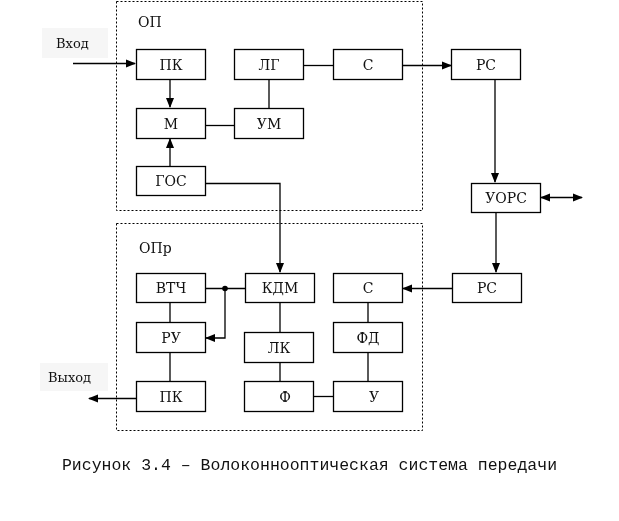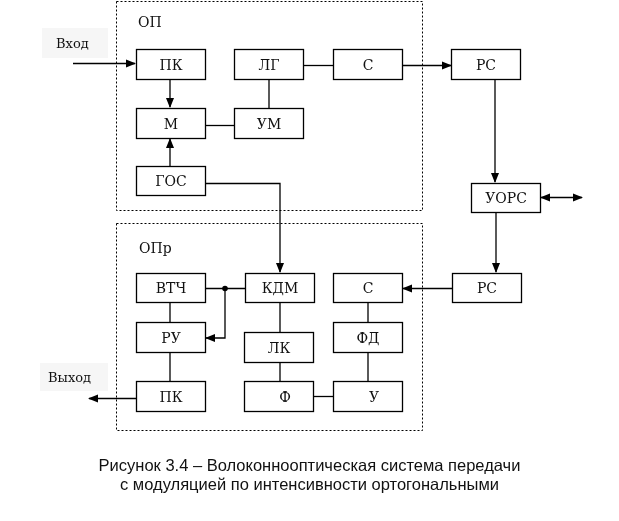--- a/index.html
+++ b/index.html
@@ -6,21 +6,21 @@
   body { width:619px; height:521px; position:relative; overflow:hidden; font-family:"DejaVu Serif", serif; }
   svg { position:absolute; left:0; top:0; }
   .blk { fill:#ffffff; stroke:#000; stroke-width:1.3; }
   .dash { fill:none; stroke:#000; stroke-width:1; stroke-dasharray:2,2; }
   .ln { fill:none; stroke:#000; stroke-width:1.3; }
   .lbl { font-family:"DejaVu Serif", serif; font-size:14px; fill:#111; text-anchor:middle; dominant-baseline:central; }
   .grp { font-family:"DejaVu Serif", serif; font-size:14px; fill:#111; }
   .io { font-family:"DejaVu Serif", serif; font-size:13px; fill:#111; }
   .iobg { fill:#f6f6f6; }
   .caption { position:absolute; left:0; width:619px; top:456px; text-align:center;
-             font-family:Liberation Sans, sans-serif; font-size:16.5px; line-height:19px; color:#111; }
+             font-family:Liberation Mono, monospace; font-size:16.5px; line-height:19px; color:#111; }
   .caption div { white-space:nowrap; }
 </style>
 </head>
 <body>
 
 <svg width="619" height="521" viewBox="0 0 619 521">
   <defs>
     <marker id="arr" markerWidth="10" markerHeight="10" refX="9" refY="5" orient="auto" markerUnits="userSpaceOnUse">
       <path d="M0,1 L10,5 L0,9 Z" fill="#000"></path>
     </marker>
@@ -134,14 +134,13 @@
     <text class="lbl" x="285" y="397">Ф</text>
   </g>
   <g>
     <rect class="blk" x="333.5" y="381.5" width="69" height="30"></rect>
     <text class="lbl" x="374" y="397">У</text>
   </g>
 </svg>
 
 <div class="caption">
   <div>Рисунок 3.4 – Волоконнооптическая система передачи</div>
-  <div>с модуляцией по интенсивности ортогональными</div>
 </div>
 
 </body></html>

